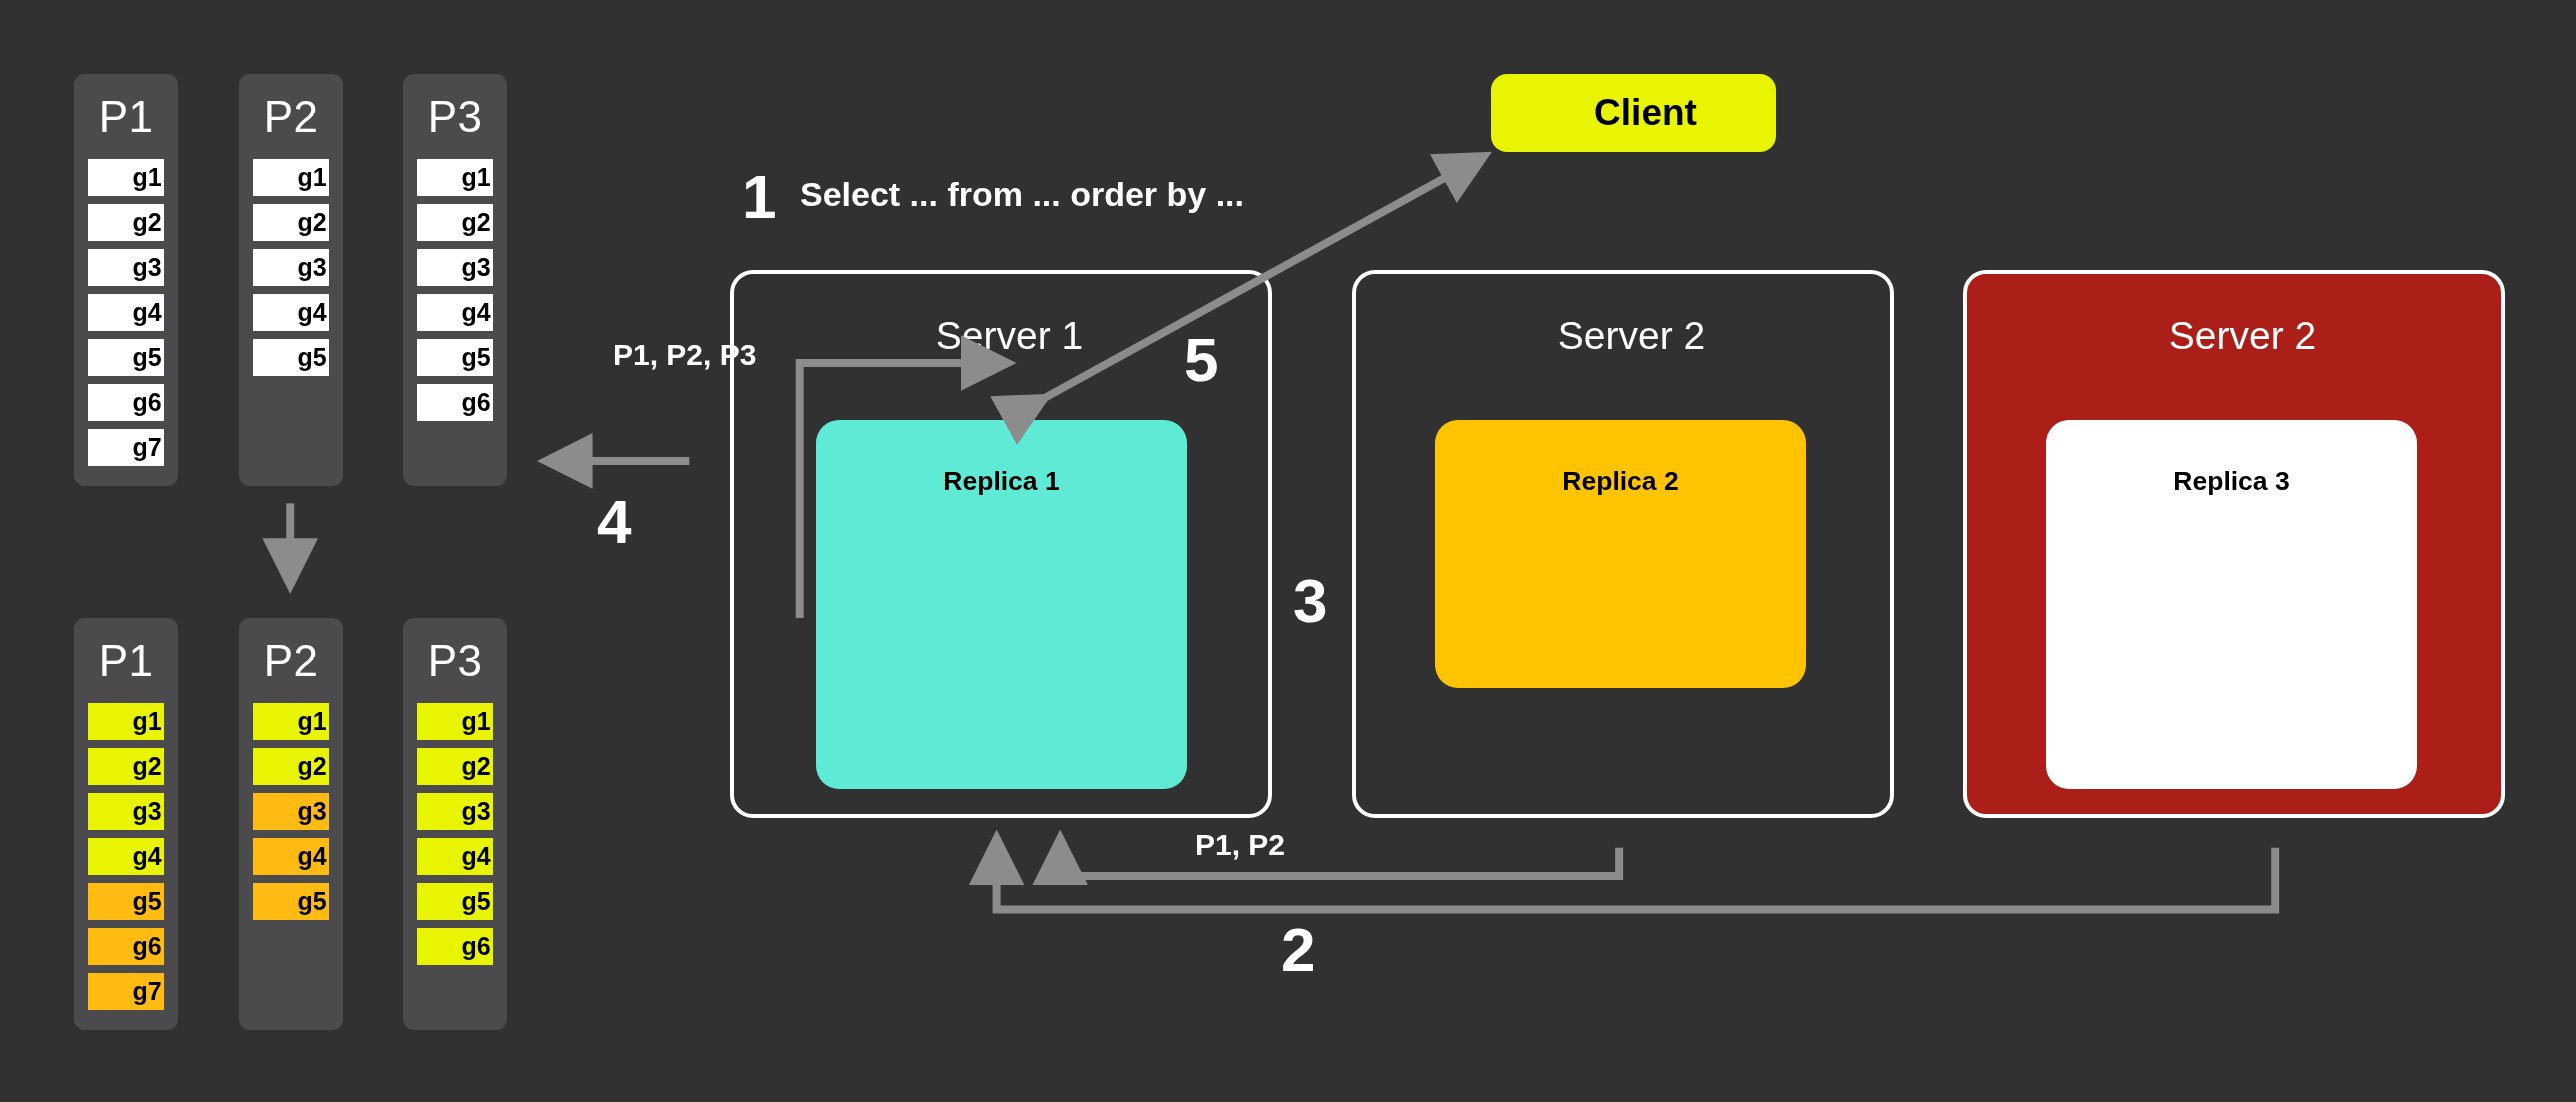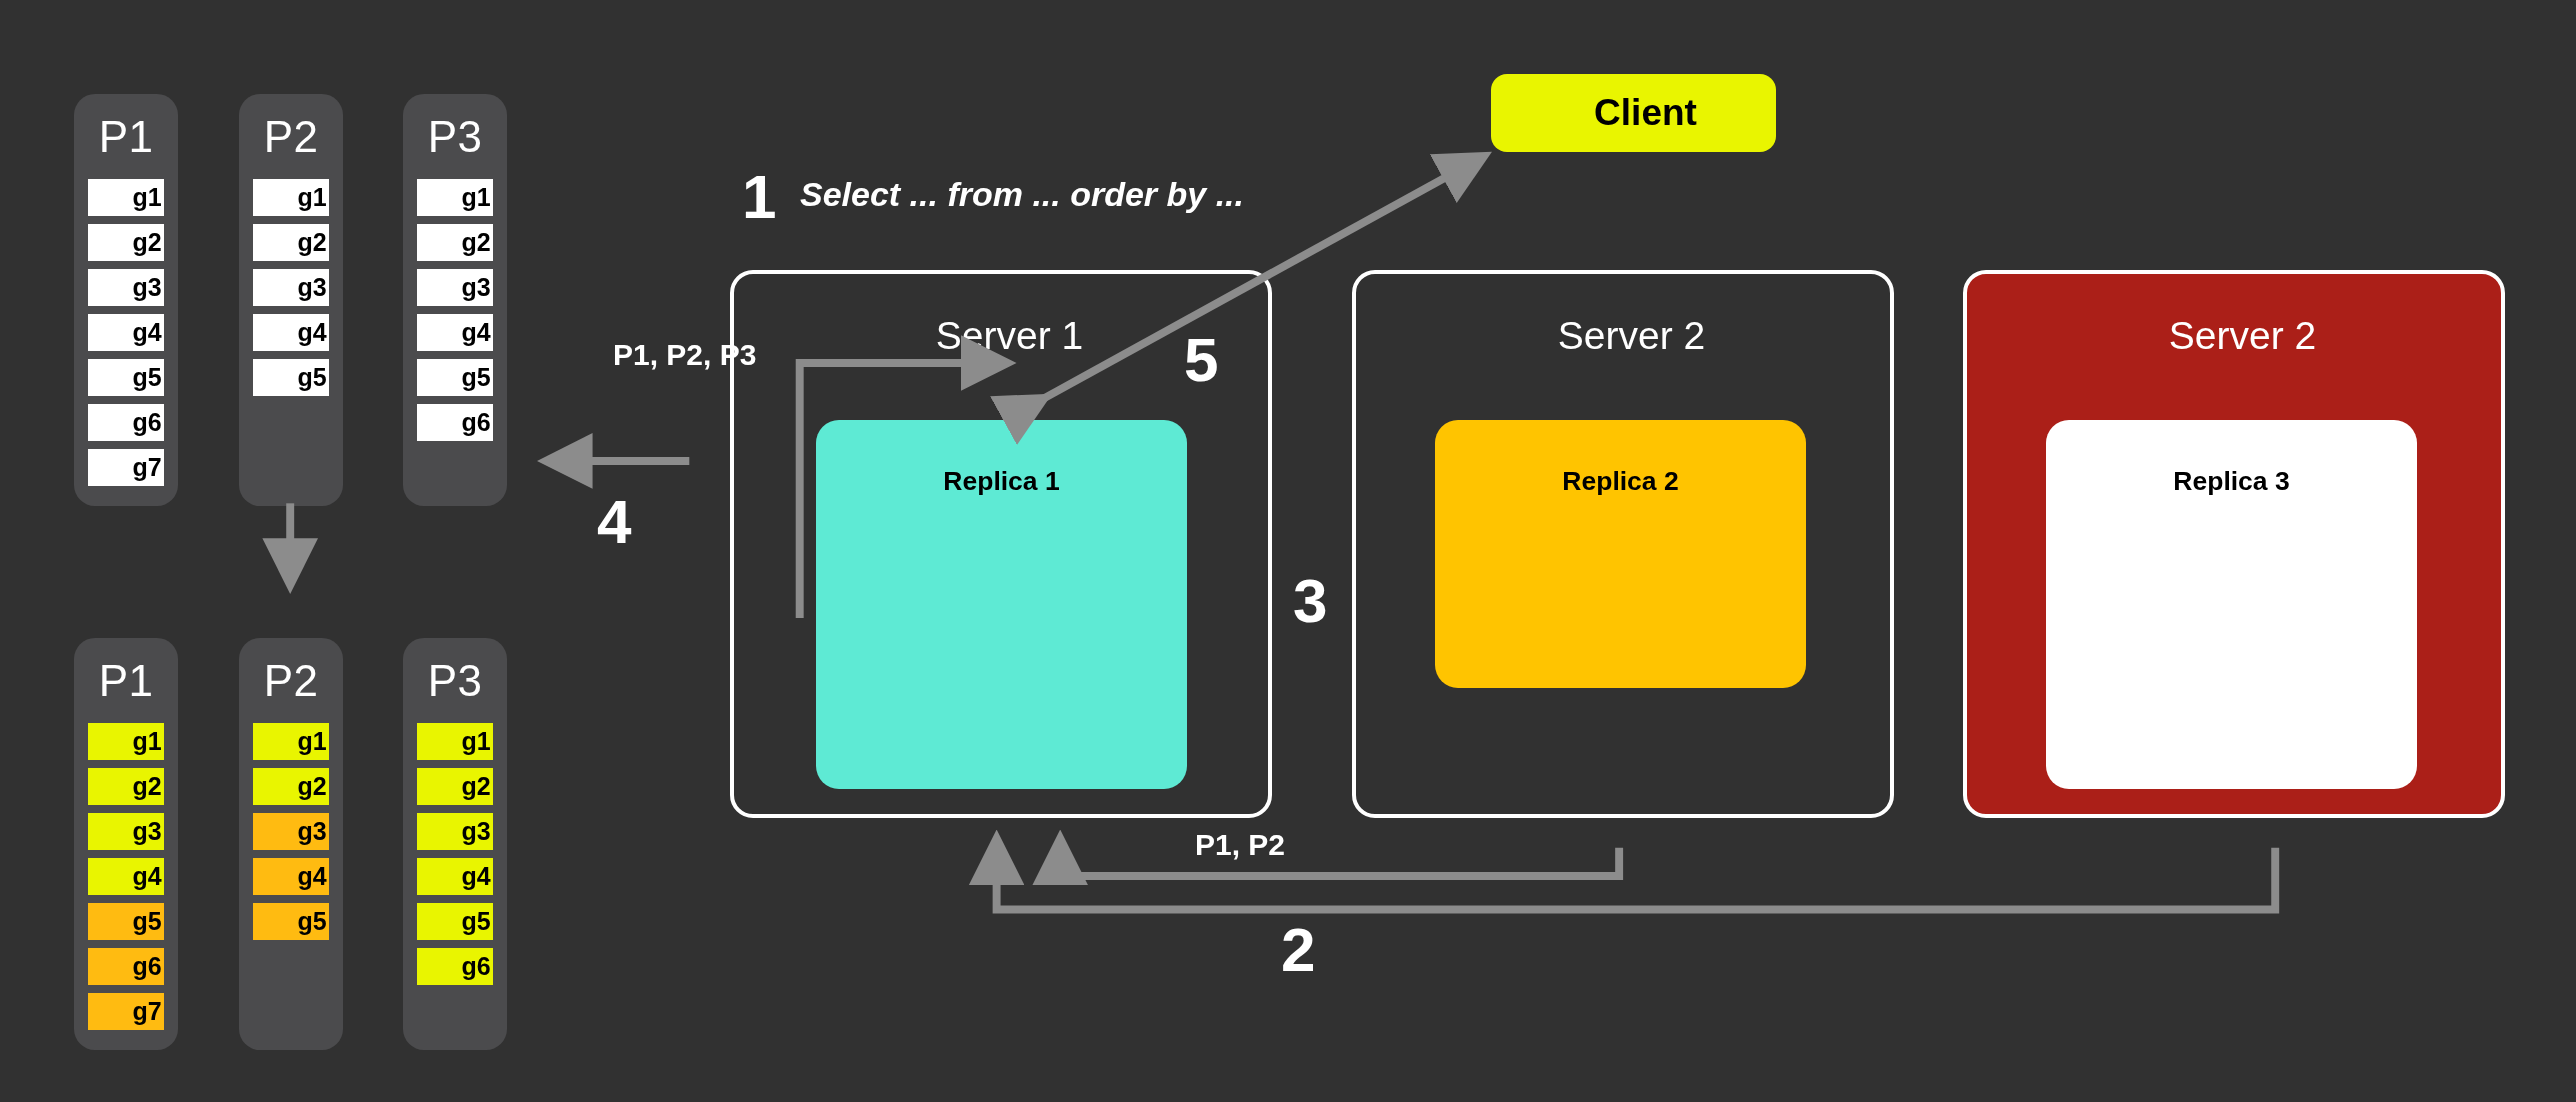--- a/index.html
+++ b/index.html
@@ -15,23 +15,22 @@
     width: 2576px;
     height: 1102px;
     background: #313131;
     overflow: hidden;
   }
 
   
   .partition {
     position: absolute;
     background: #4b4b4d;
-    border-radius: 21px;
+    border-radius: 11px;
     box-sizing: border-box;
-    margin-top: 20px;
   }
   .partition-title {
     position: absolute;
     top: 21px;
     left: 0;
     right: 0;
     text-align: center;
     color: #ffffff;
     font-size: 44px;
     font-weight: 400;
@@ -232,21 +231,21 @@
   </div>
 
   <div class="server danger" style="left:1963px; top:270px; width:542px; height:548px;">
     <div class="server-title">Server 2</div>
   </div>
   <div class="replica" style="left:2046px; top:420px; width:371px; height:369px; background:#ffffff;">
     <span>Replica 3</span>
   </div>
 
   <div class="step-num" style="left:742px; top:166px;">1</div>
-  <div class="note" style="left:800px; top:177px;font-style:italic;">Select ... from ... order by ...</div>
+  <div class="note" style="left:800px; top:177px;">Select ... from ... order by ...</div>
 
   <div class="note small" style="left:613px; top:340px;">P1, P2, P3</div>
 
   <div class="step-num" style="left:597px; top:491px;">4</div>
 
   <div class="step-num" style="left:1184px; top:329px;">5</div>
 
   <div class="step-num" style="left:1293px; top:570px;">3</div>
 
   <div class="note small" style="left:1195px; top:830px;">P1, P2</div>

